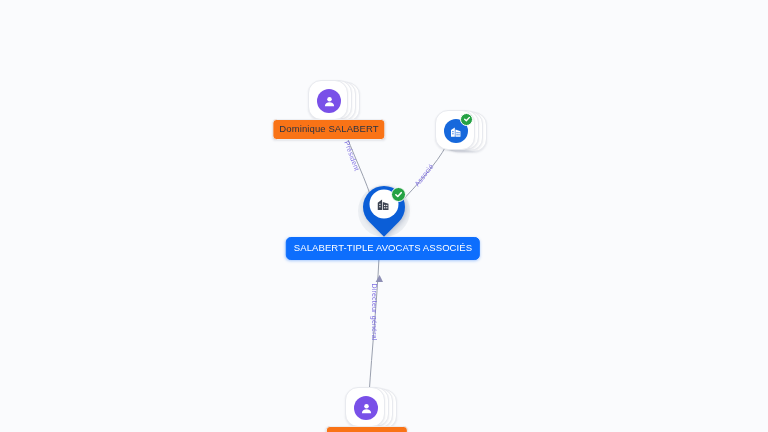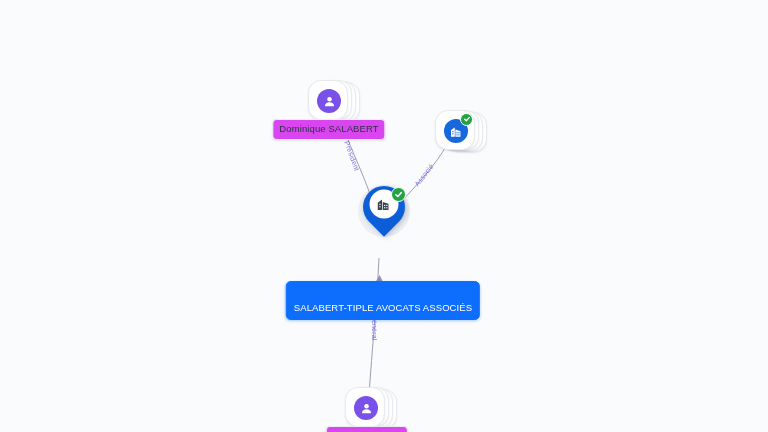--- a/index.html
+++ b/index.html
@@ -139,36 +139,35 @@
 
   
   .node-label {
     position: absolute;
     transform: translateX(-50%);
     white-space: nowrap;
     font-size: 9.5px;
     line-height: 1;
     padding: 4px 6px 5px 6px;
     border-radius: 4px;
-    background: #d946ef;
+    background: #f97316;
     color: #2b3445;
     border: 1px solid #eceef2;
     box-shadow: 0 1px 2px rgba(40,50,80,0.10);
     box-sizing: border-box;
     letter-spacing: 0.1px;
   }
   .node-label.primary {
     background: #0d6efd;
     color: #ffffff;
     border: 1px solid #0d6efd;
     font-size: 9.5px;
-    padding: 21px 7px 6px 7px;
+    padding: 5px 7px 6px 7px;
     border-radius: 5px;
     box-shadow: 0 1px 3px rgba(13,110,253,0.35);
-    margin-top: 44px;
   }
 
   
   .edge-label {
     position: absolute;
     font-size: 7px;
     color: #7c6ce0;
     letter-spacing: 0.2px;
     white-space: nowrap;
     transform-origin: 50% 50%;

